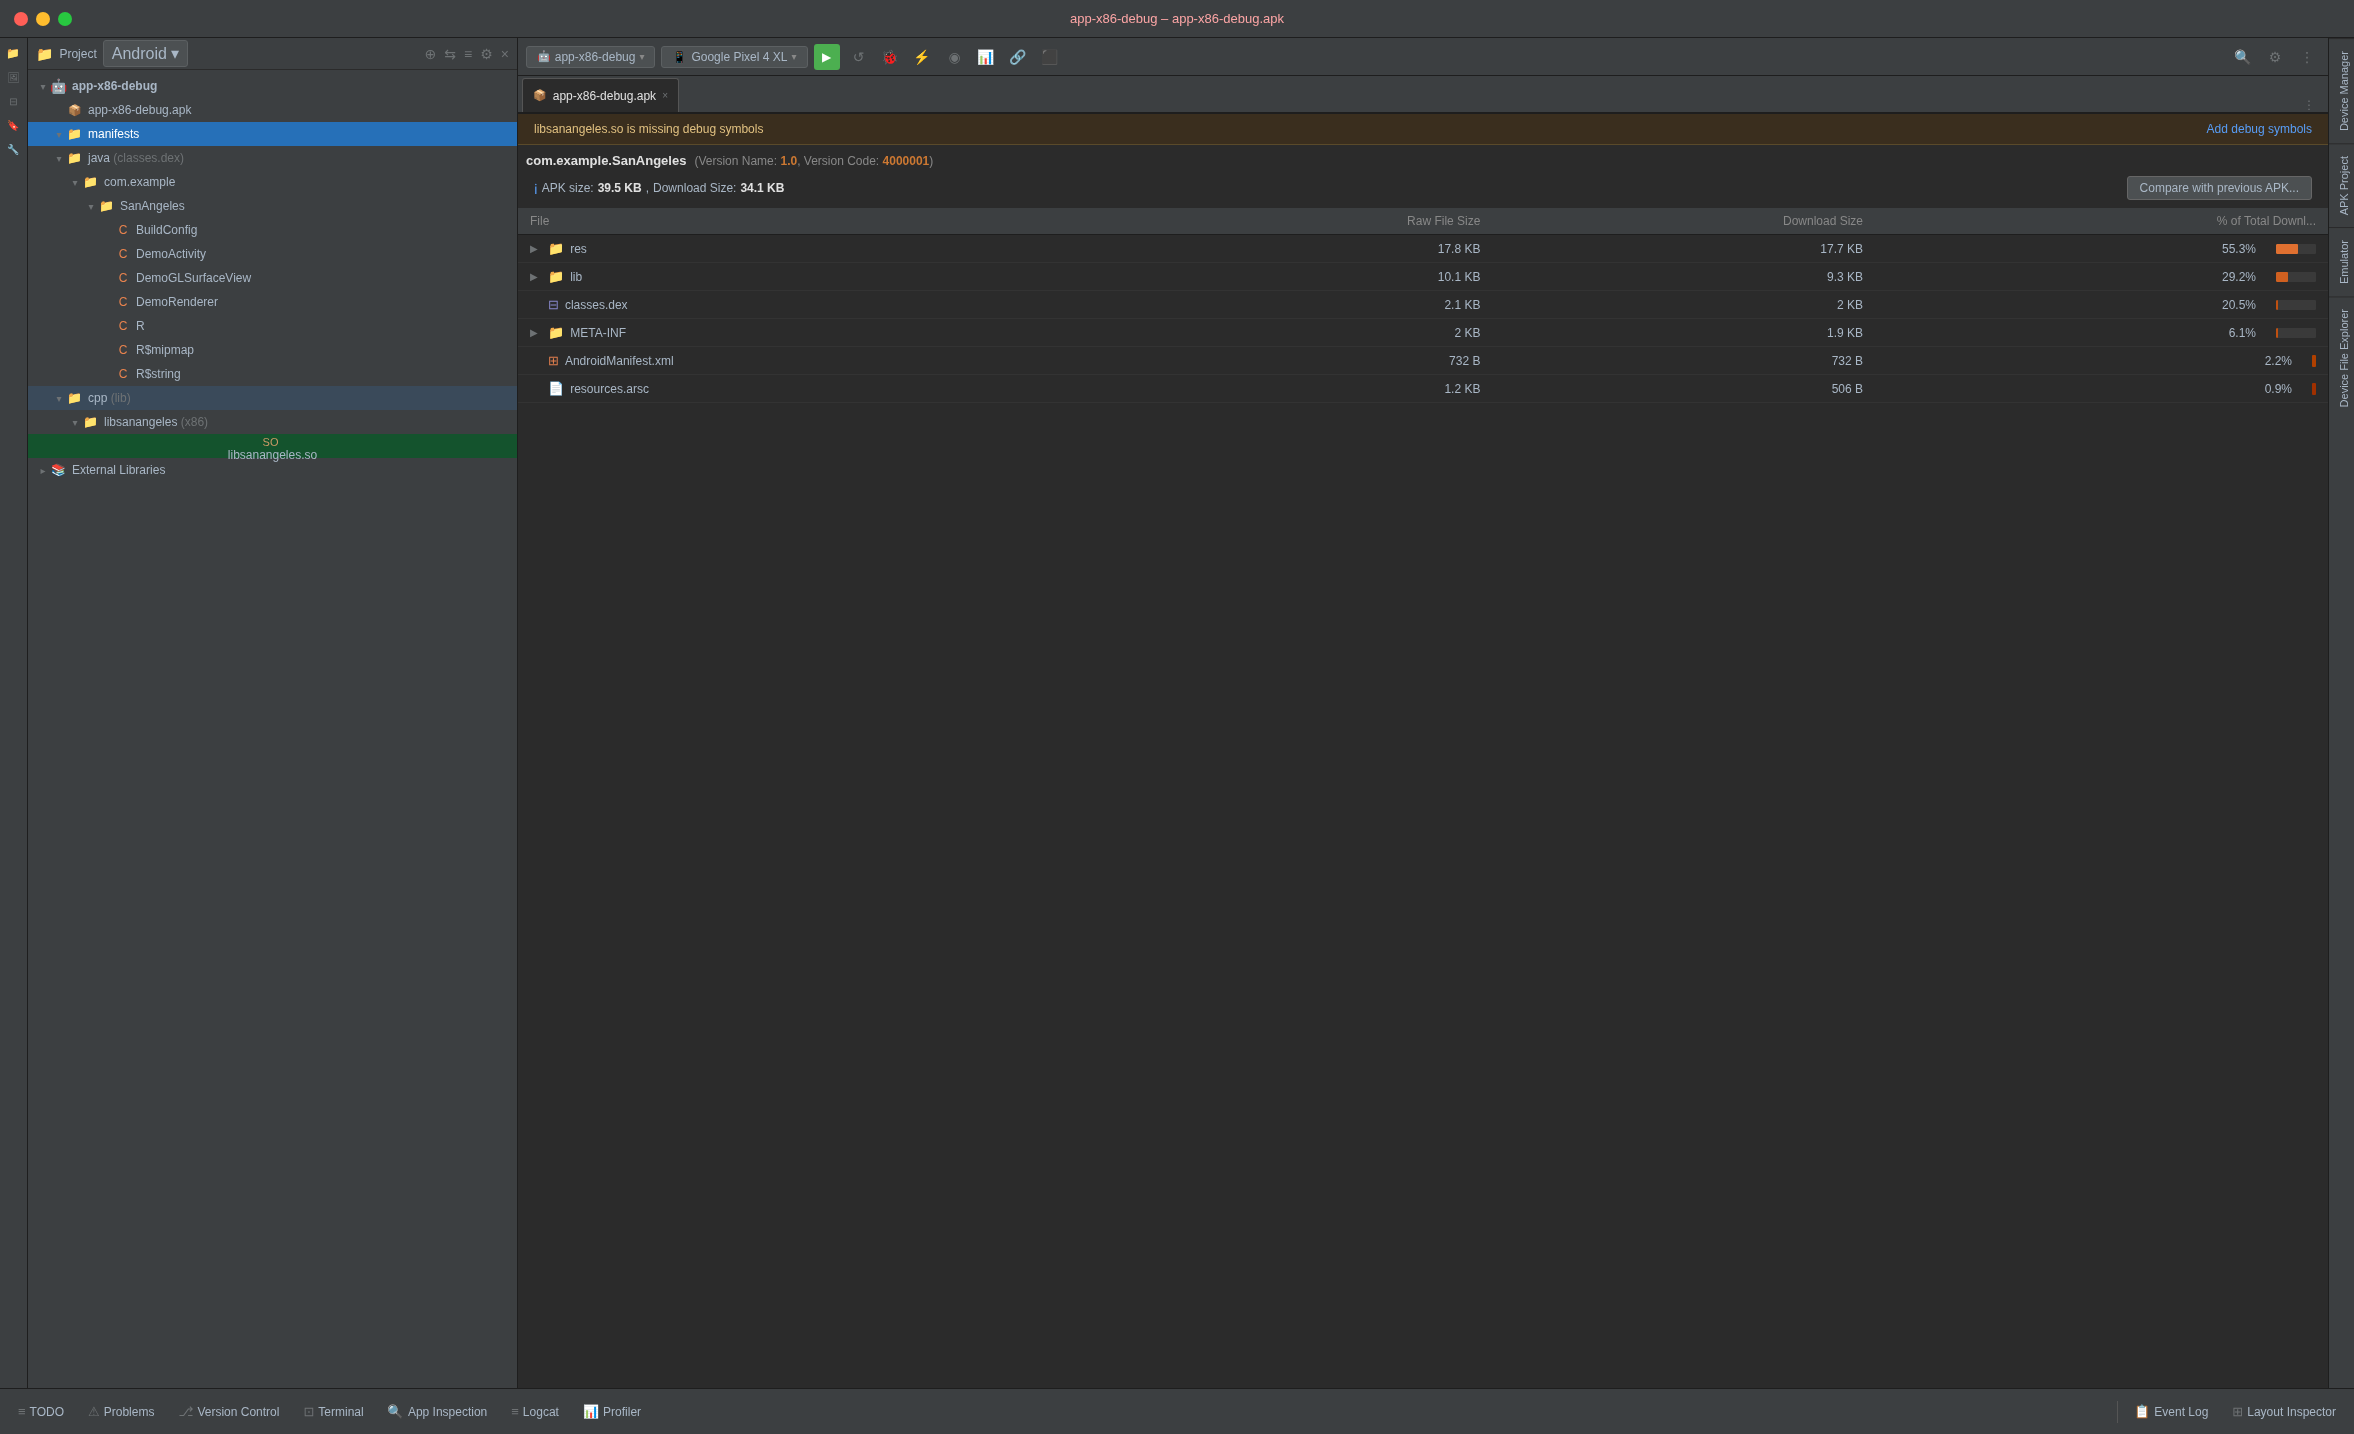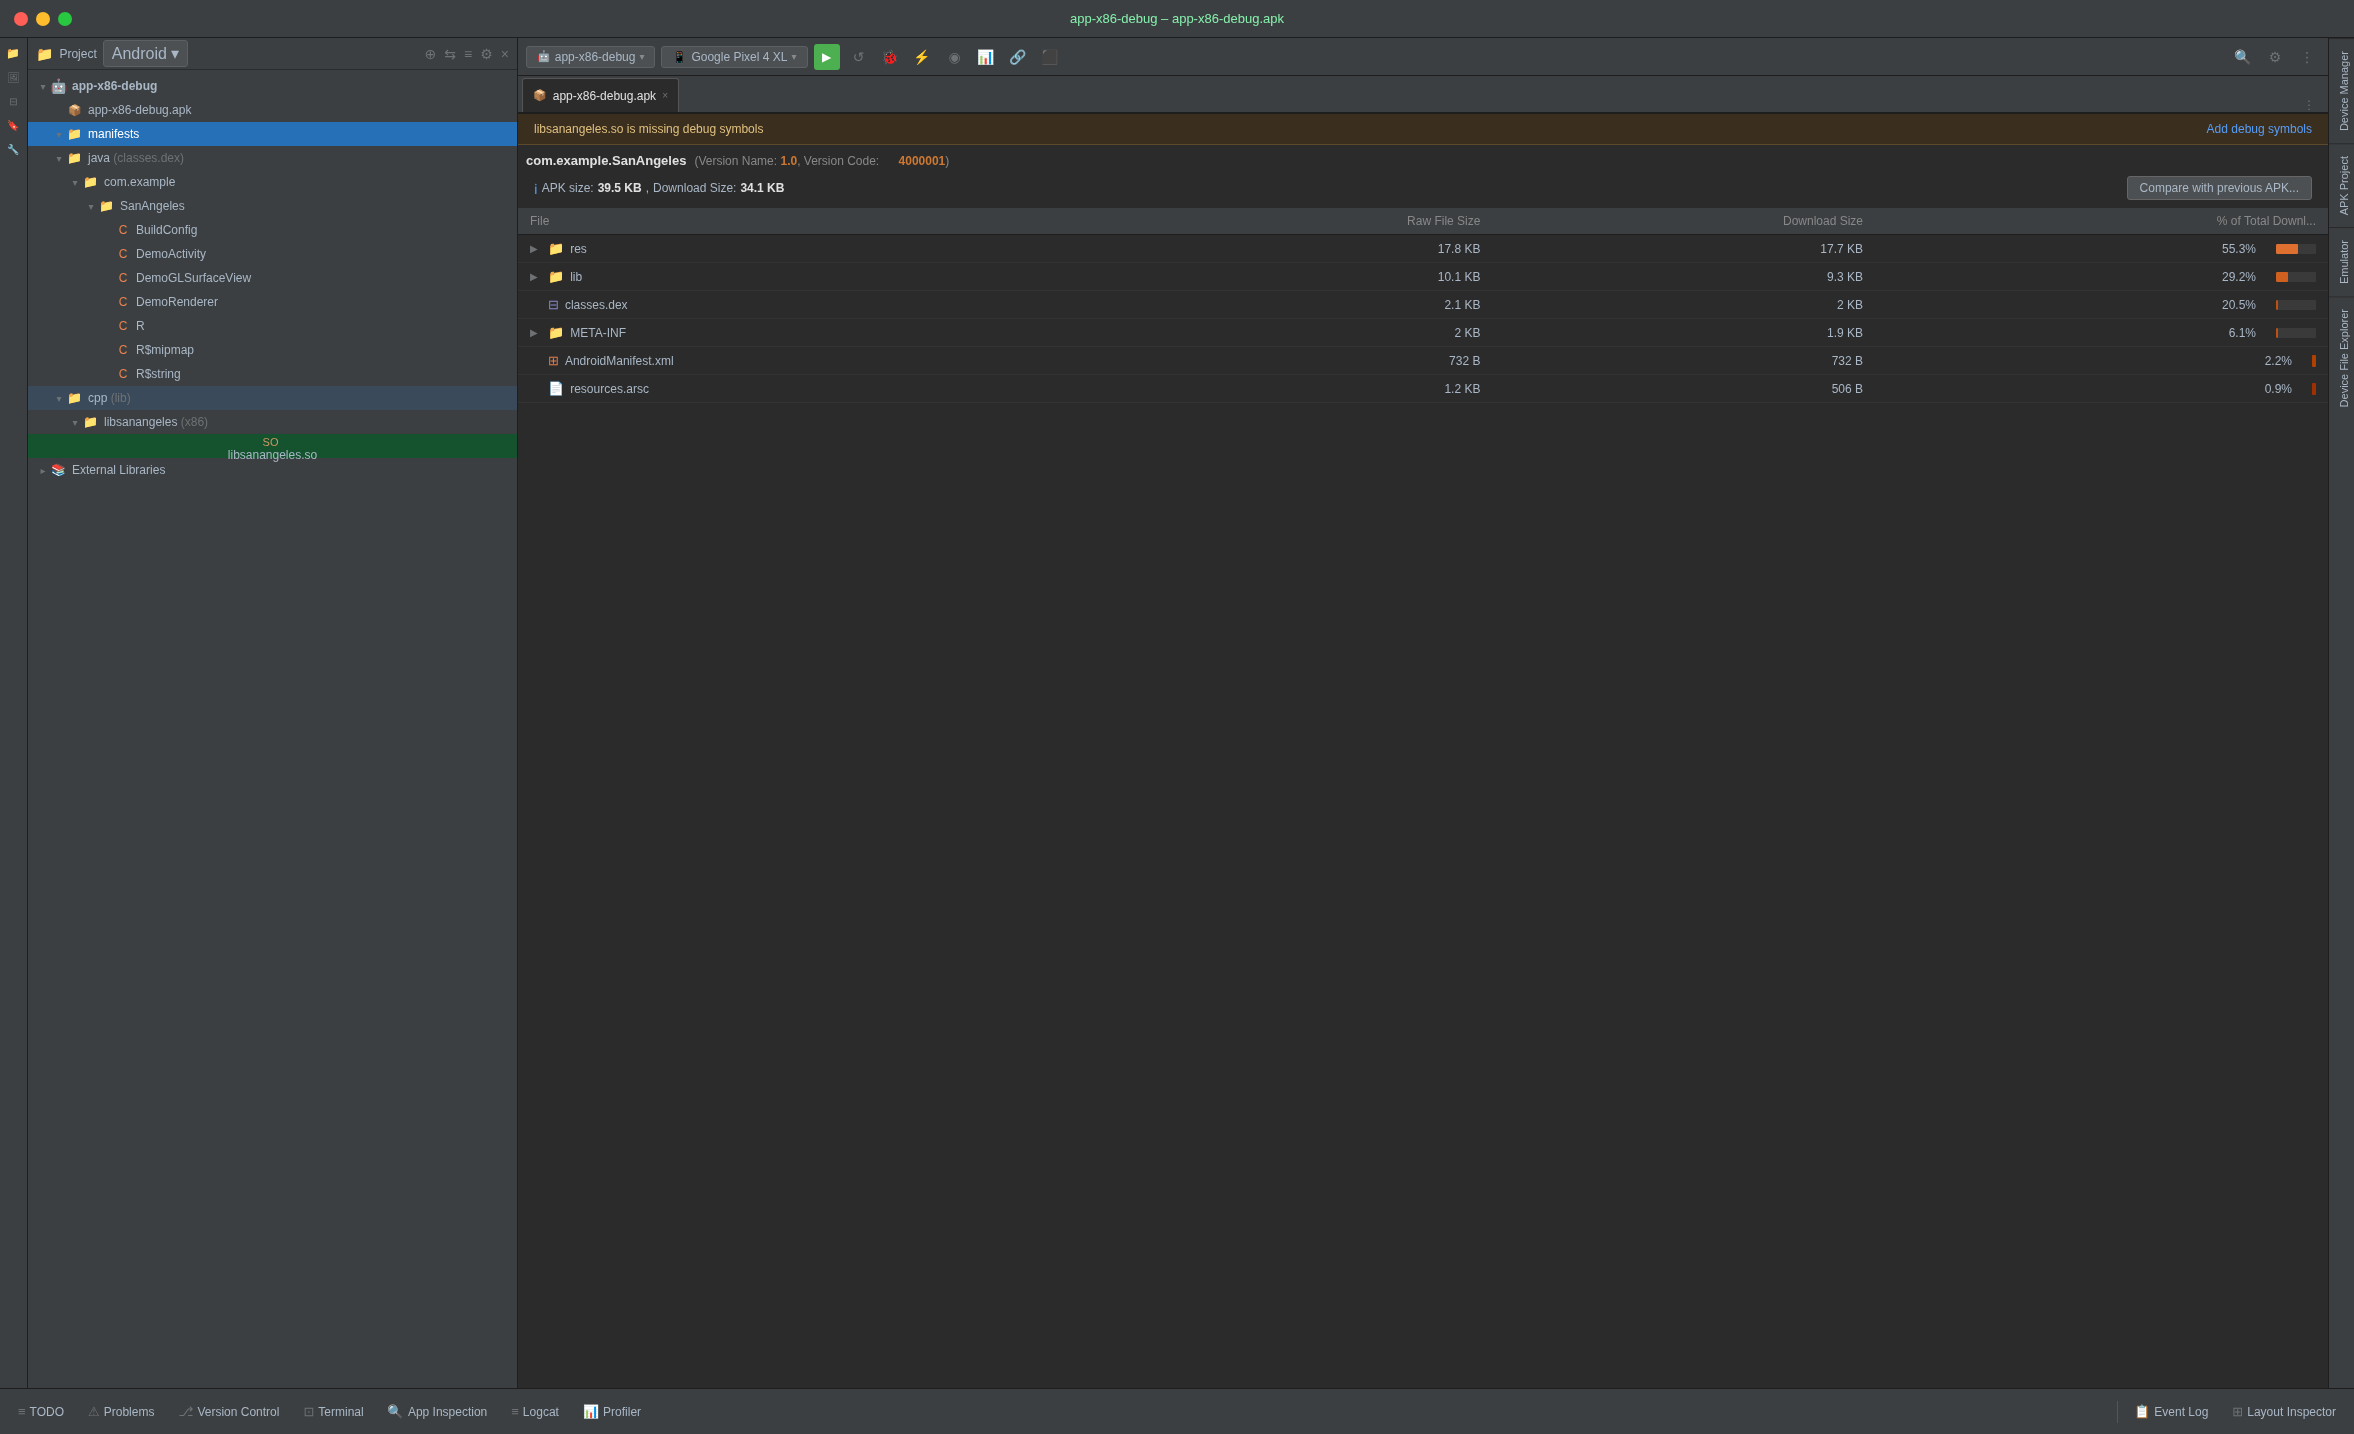--- a/index.html
+++ b/index.html
@@ -34,21 +34,21 @@
     .tb-btn {
       width: 14px;
       height: 14px;
       border-radius: 50%;
       display: inline-block;
     }
     .tb-close { background: #ff5f57; }
     .tb-min { background: #ffbd2e; }
     .tb-max { background: #28c840; }
     .titlebar-title {
-      color: #86efac;
+      color: #fca5a5;
       font-size: 13px;
     }
 
     
     .main-layout {
       display: flex;
       height: calc(1434px - 38px);
     }
 
     
@@ -667,21 +667,21 @@
       <span>libsanangeles.so is missing debug symbols</span>
       <span class="add-debug-link">Add debug symbols</span>
     </div>
 
     <div class="app-info-bar">
       <span class="app-name">com.example.SanAngeles</span>
       <span class="app-meta">
         (<span>Version Name:</span>
         <span style="color:#cc7832; font-weight:600;">1.0</span>,
         <span>Version Code:</span>
-        <span style="color:#cc7832; font-weight:600;margin-left:16px;">4000001</span>)
+        <span style="color:#cc7832; font-weight:600;">4000001</span>)
       </span>
     </div>
 
     <div class="apk-info-bar">
       <span class="info-icon">ℹ</span>
       <span class="apk-size-text">APK size:</span>
       <span class="apk-size-bold">39.5 KB</span>
       <span class="apk-size-text">,</span>
       <span class="apk-size-text">Download Size:</span>
       <span class="apk-size-bold">34.1 KB</span>

